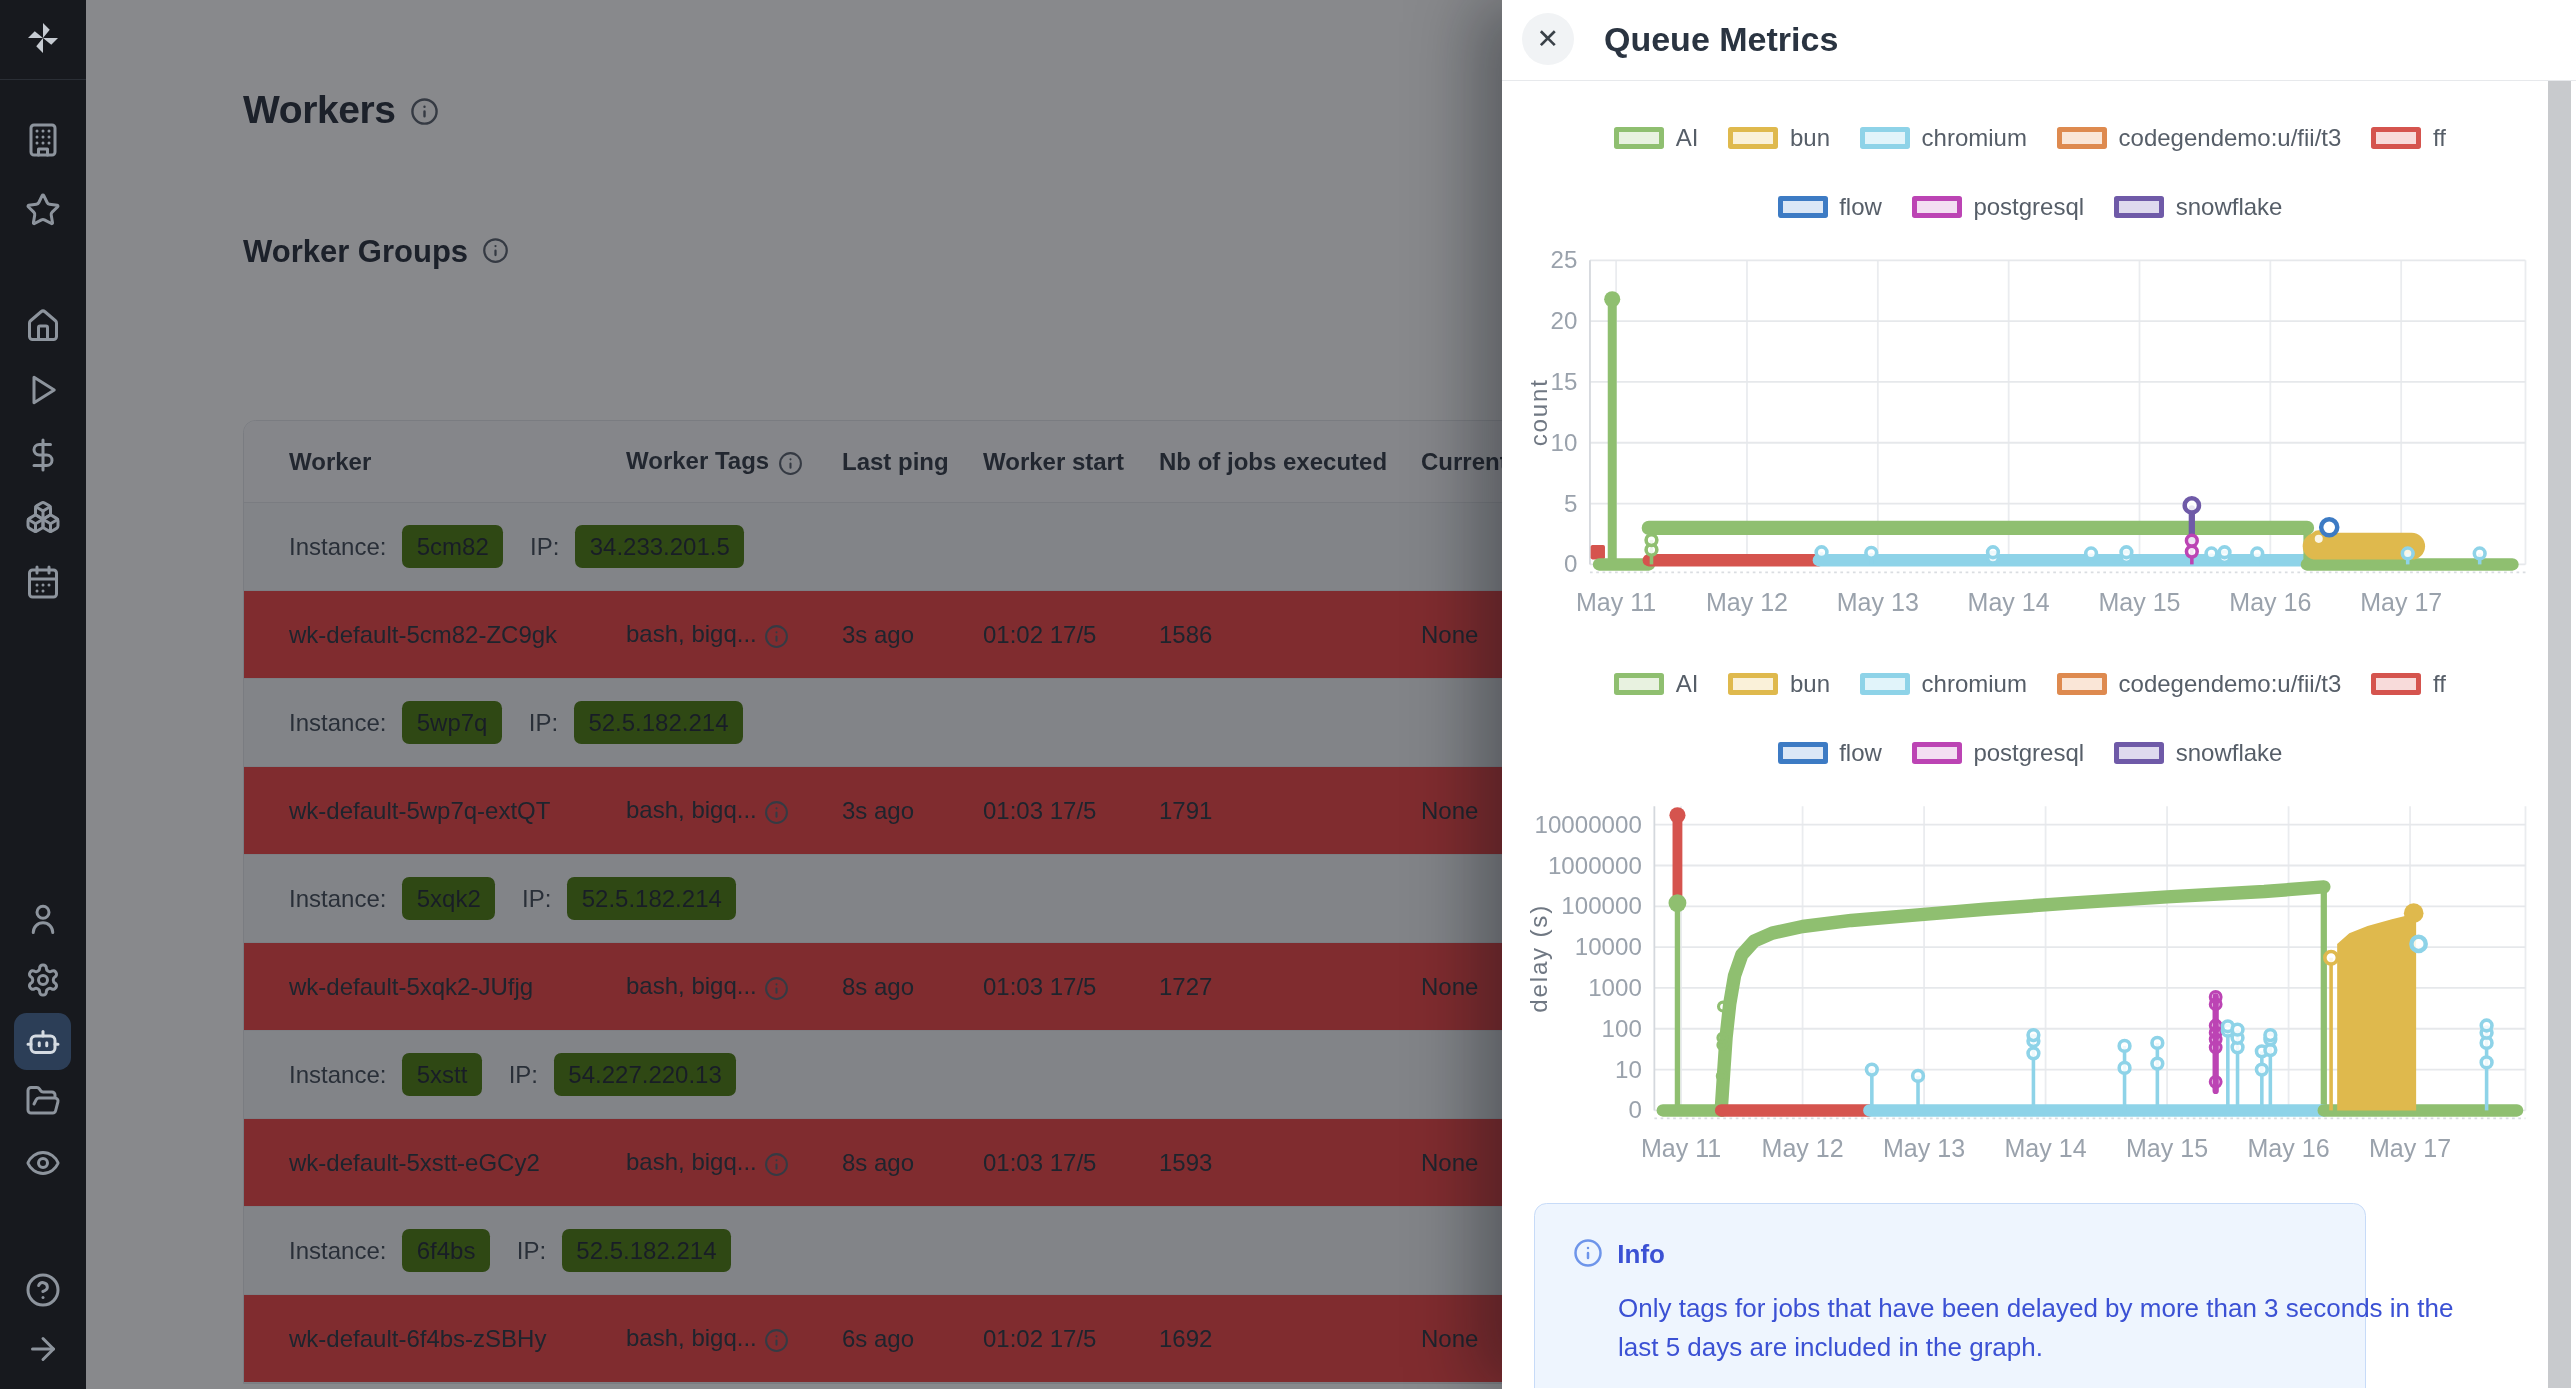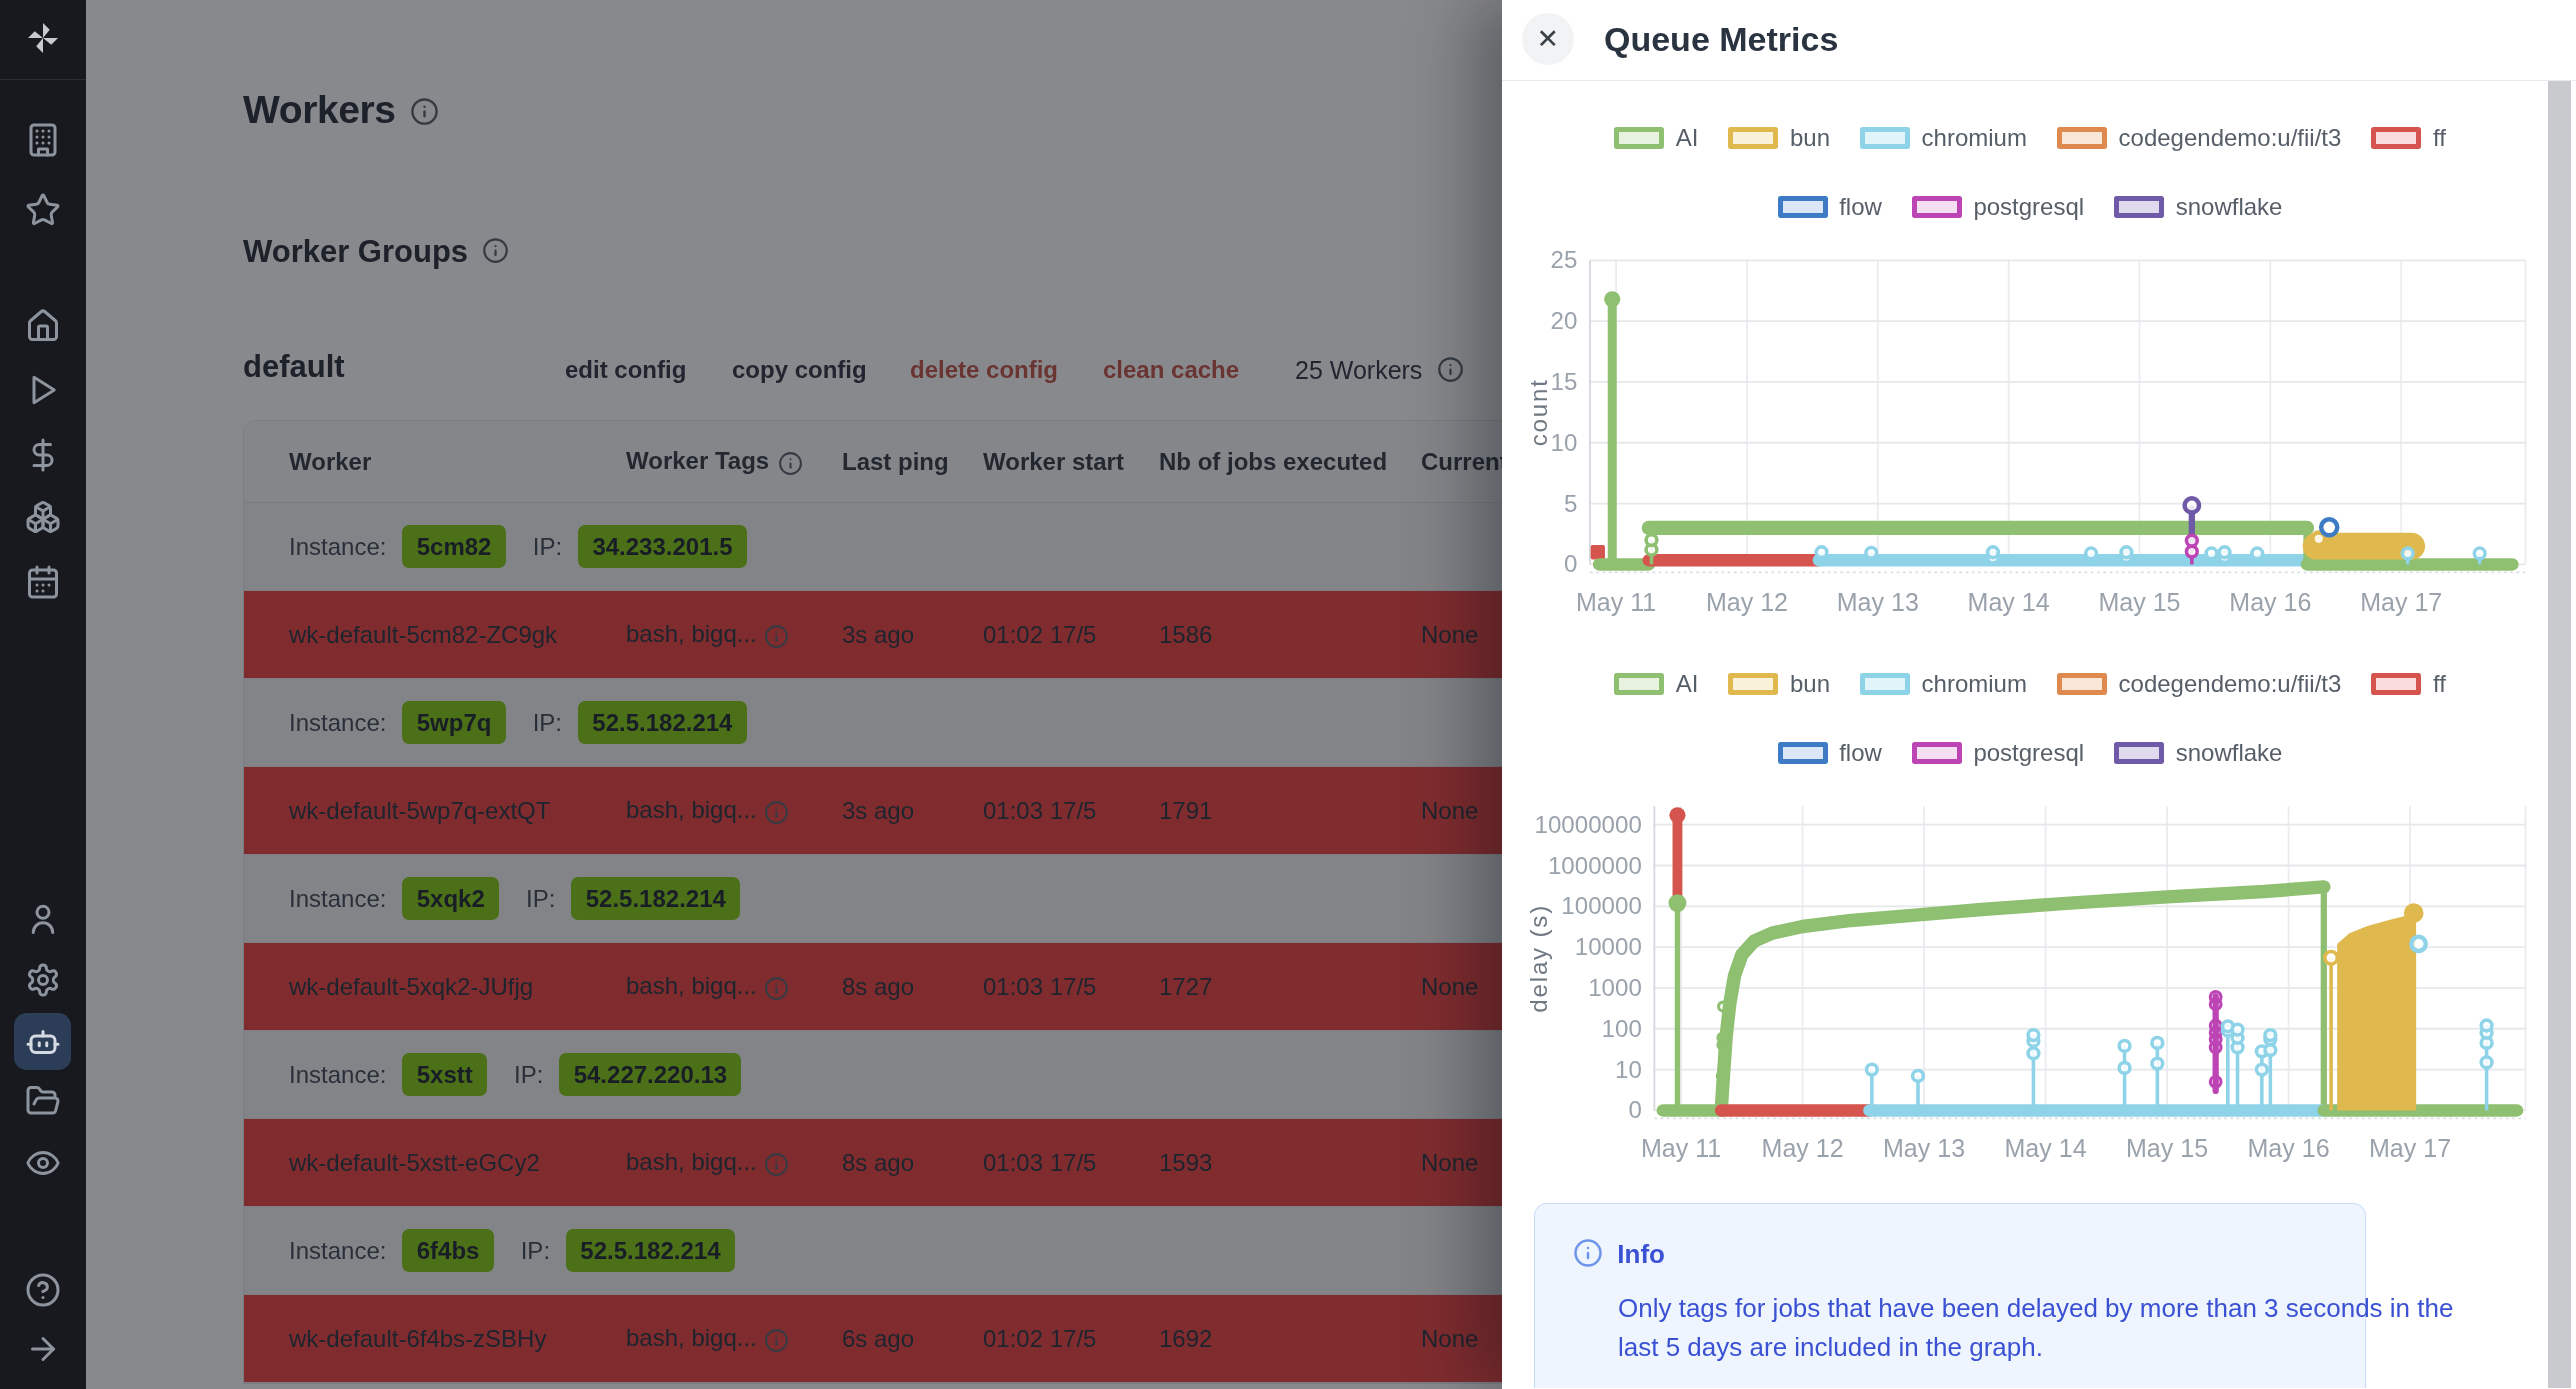--- a/index.html
+++ b/index.html
@@ -30,21 +30,21 @@
     border-radius:12.5px 12.5px 0 0; overflow:hidden; background:#fff; }
   .thead { display:grid; grid-template-columns:337px 216px 141px 176px 262px 1fr;
     background:#F8F9FB; height:82px; align-items:center; padding-left:45px;
     border-bottom:1.8px solid #E2E5E9; font-size:24px; font-weight:700; color:#333B46; }
   .thead .hcell svg { vertical-align:middle; margin-left:9px; }
   .row { height:88px; border-bottom:1.8px solid #E8EAEE; display:flex; align-items:center; padding-left:45px; }
   .row.instance-row { background:#F3F5F7; }
   .row.worker-row { display:grid; grid-template-columns:337px 216px 141px 176px 262px 1fr;
     font-size:24px; color:#2B3440; background:#ef4444; }
   .ilbl { font-size:24px; color:#414B57; margin-right:16px; }
-  .ibadge { background:#84cc16; border-radius:7.2px; padding:7.2px 14.3px; font-size:24px; font-weight:700; color:#1F2733; margin-right:27px; }
+  .ibadge { background:#4d7c0f; border-radius:7.2px; padding:7.2px 14.3px; font-size:24px; font-weight:400; color:#1F2733; margin-right:27px; }
   .tagcell svg { vertical-align:middle; margin-left:7.2px; }
 
   
   .overlay { position:absolute; left:86px; top:0; right:0; bottom:0; background:rgba(17,20,26,0.50); z-index:40; }
 
   
   .drawer { position:absolute; top:0; bottom:0; left:1502px; width:1074px; background:#fff; z-index:60;
     box-shadow:-27px 0 63px rgba(10,14,20,0.35); }
   .drawer-header { position:relative; height:81px; border-bottom:1.8px solid #E7E9EC; }
   .close-btn { position:absolute; left:19.7px; top:13.4px; width:52px; height:52px; border-radius:50%;
@@ -180,33 +180,20 @@
 <main class="main">
   <h1 class="page-title"><span>Workers</span><span class="inline-info"><svg width="29" height="29" viewBox="0 0 24 24" fill="none" stroke="currentColor" stroke-width="2" stroke-linecap="round">
           <circle cx="12" cy="12" r="10"></circle>
           <path d="M12 16v-4M12 8h.01"></path>
         </svg></span></h1>
   <h2 class="section-title"><span>Worker Groups</span><span class="inline-info"><svg width="27" height="27" viewBox="0 0 24 24" fill="none" stroke="currentColor" stroke-width="2" stroke-linecap="round">
           <circle cx="12" cy="12" r="10"></circle>
           <path d="M12 16v-4M12 8h.01"></path>
         </svg></span></h2>
 
-  <div class="group-row">
-    <span class="group-name">default</span>
-    <span class="workers-count"><span>25 Workers</span><span class="inline-info"><svg width="27" height="27" viewBox="0 0 24 24" fill="none" stroke="currentColor" stroke-width="2" stroke-linecap="round">
-            <circle cx="12" cy="12" r="10"></circle>
-            <path d="M12 16v-4M12 8h.01"></path>
-          </svg></span></span>
-    <div id="group-actions">
-        <button class="gbtn" style="left: 322px; background: none; border: none;">edit config</button>
-        <button class="gbtn" style="left: 489px; background: none; border: none;">copy config</button>
-        <button class="gbtn danger" style="left: 667px; background: none; border: none;">delete config</button>
-        <button class="gbtn danger" style="left: 860px; background: none; border: none;">clean cache</button>
-      </div>
-  </div>
 
   <div class="wtable">
     <div class="thead" id="table-head">
         <div class="hcell">Worker</div>
         <div class="hcell">Worker Tags<span style="color:#59616D"><svg width="25" height="25" viewBox="0 0 24 24" fill="none" stroke="currentColor" stroke-width="2" stroke-linecap="round">
               <circle cx="12" cy="12" r="10"></circle>
               <path d="M12 16v-4M12 8h.01"></path>
             </svg></span></div>
         <div class="hcell">Last ping</div>
         <div class="hcell">Worker start</div>

